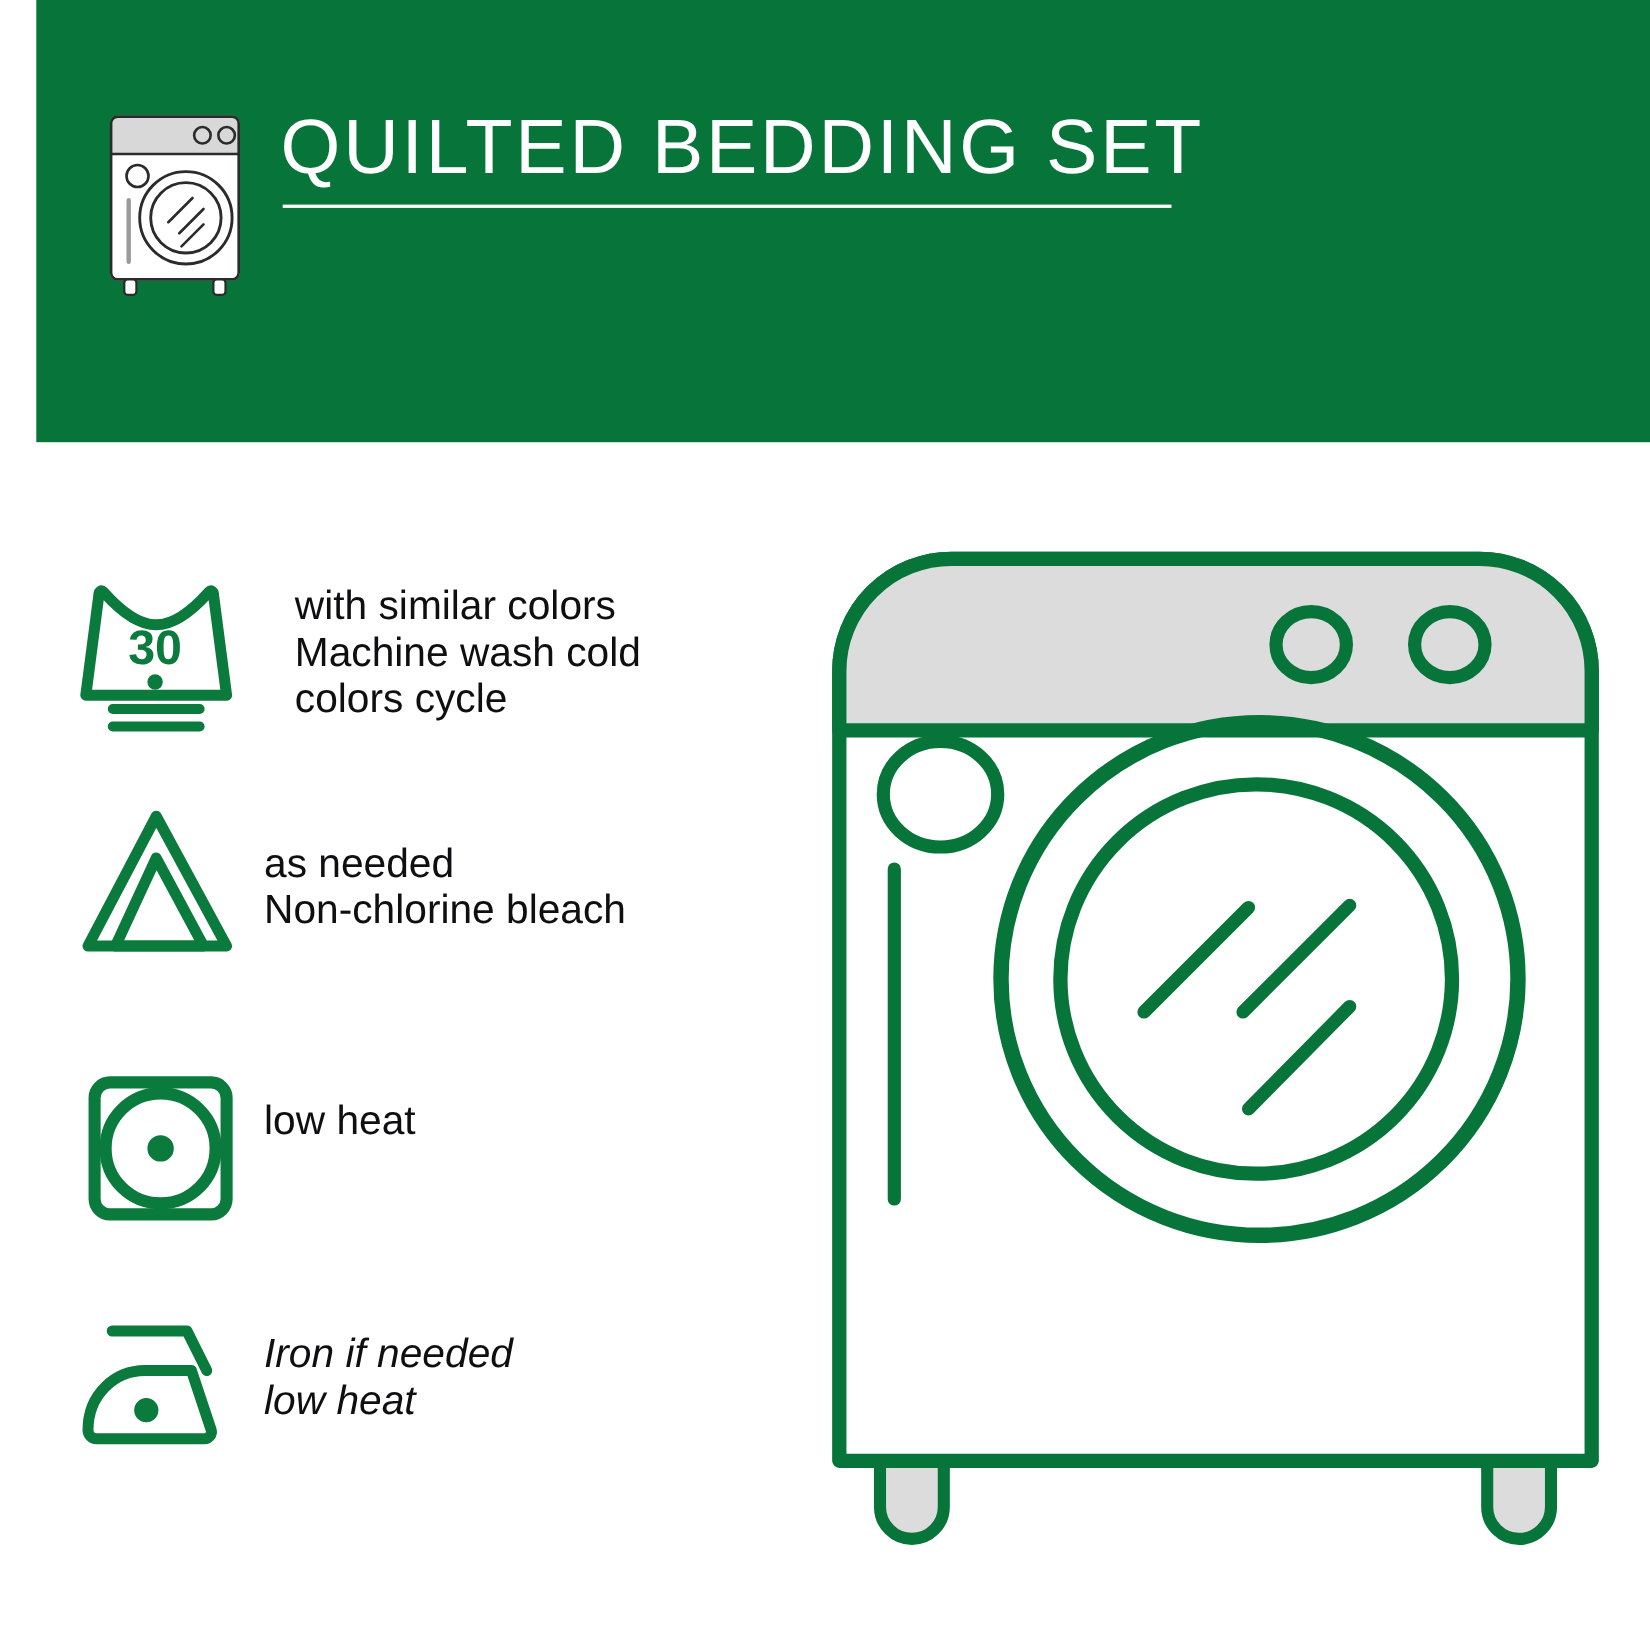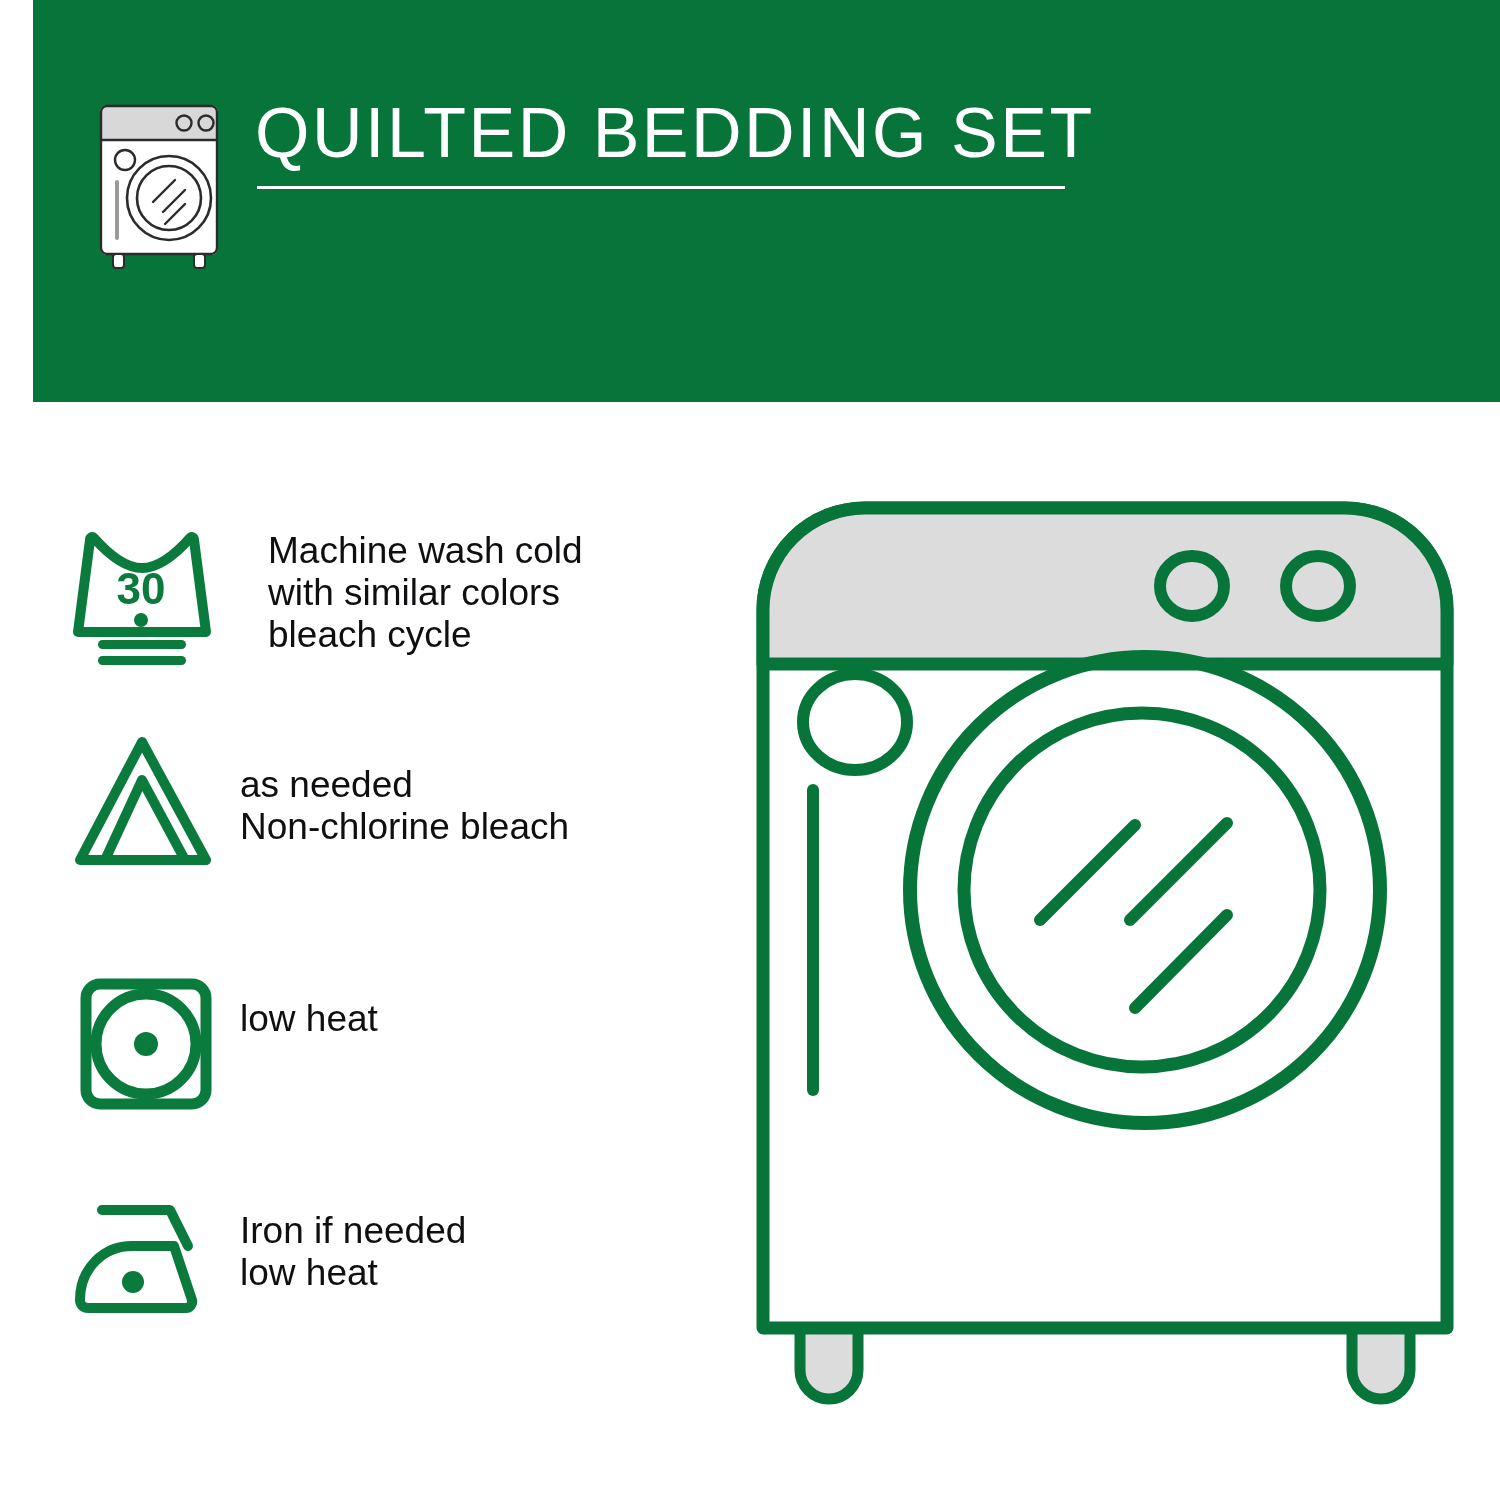--- a/index.html
+++ b/index.html
@@ -80,21 +80,21 @@
   .care-row {
     position: absolute;
     left: 70px;
     display: flex;
     align-items: flex-start;
     width: 660px;
   }
   .care-row.r1 { top: 164px; gap: 28px; }
   .care-row.r2 { top: 374px; }
   .care-row.r3 { top: 612px; }
-  .care-row.r4 { top: 838px; }
+  .care-row.r4 { top: 838px; font-style: italic; }
 
   .care-icon {
     flex: 0 0 auto;
     width: 170px;
     height: 150px;
     display: flex;
     align-items: flex-start;
     justify-content: flex-start;
   }
   .care-icon svg { display: block; }
@@ -178,23 +178,23 @@
 
         <text x="71" y="82" font-family="'Liberation Sans', sans-serif" font-size="44" font-weight="bold" fill="#0b7a3d" text-anchor="middle">30</text>
 
         <circle cx="71" cy="98" r="7" fill="#0b7a3d"></circle>
 
         <rect x="28" y="118" width="88" height="9" rx="4.5" fill="#0b7a3d"></rect>
         <rect x="28" y="134" width="88" height="9" rx="4.5" fill="#0b7a3d"></rect>
       </svg>
     </div>
     <div class="care-text">
+      <span class="ln">with similar colors</span>
       <span class="ln">Machine wash cold</span>
-      <span class="ln">with similar colors</span>
-      <span class="ln">bleach cycle</span>
+      <span class="ln">colors cycle</span>
     </div>
   </div>
 
   <div class="care-row r2">
     <div class="care-icon">
       <svg viewBox="0 0 170 150" width="170" height="150" xmlns="http://www.w3.org/2000/svg">
         <g fill="none" stroke="#0b7a3d" stroke-width="10" stroke-linecap="round" stroke-linejoin="round">
           <path d="M72 10 L136 128 L10 128 Z"></path>
           <path d="M72 48 L115 128 L35 128 Z"></path>
         </g>

